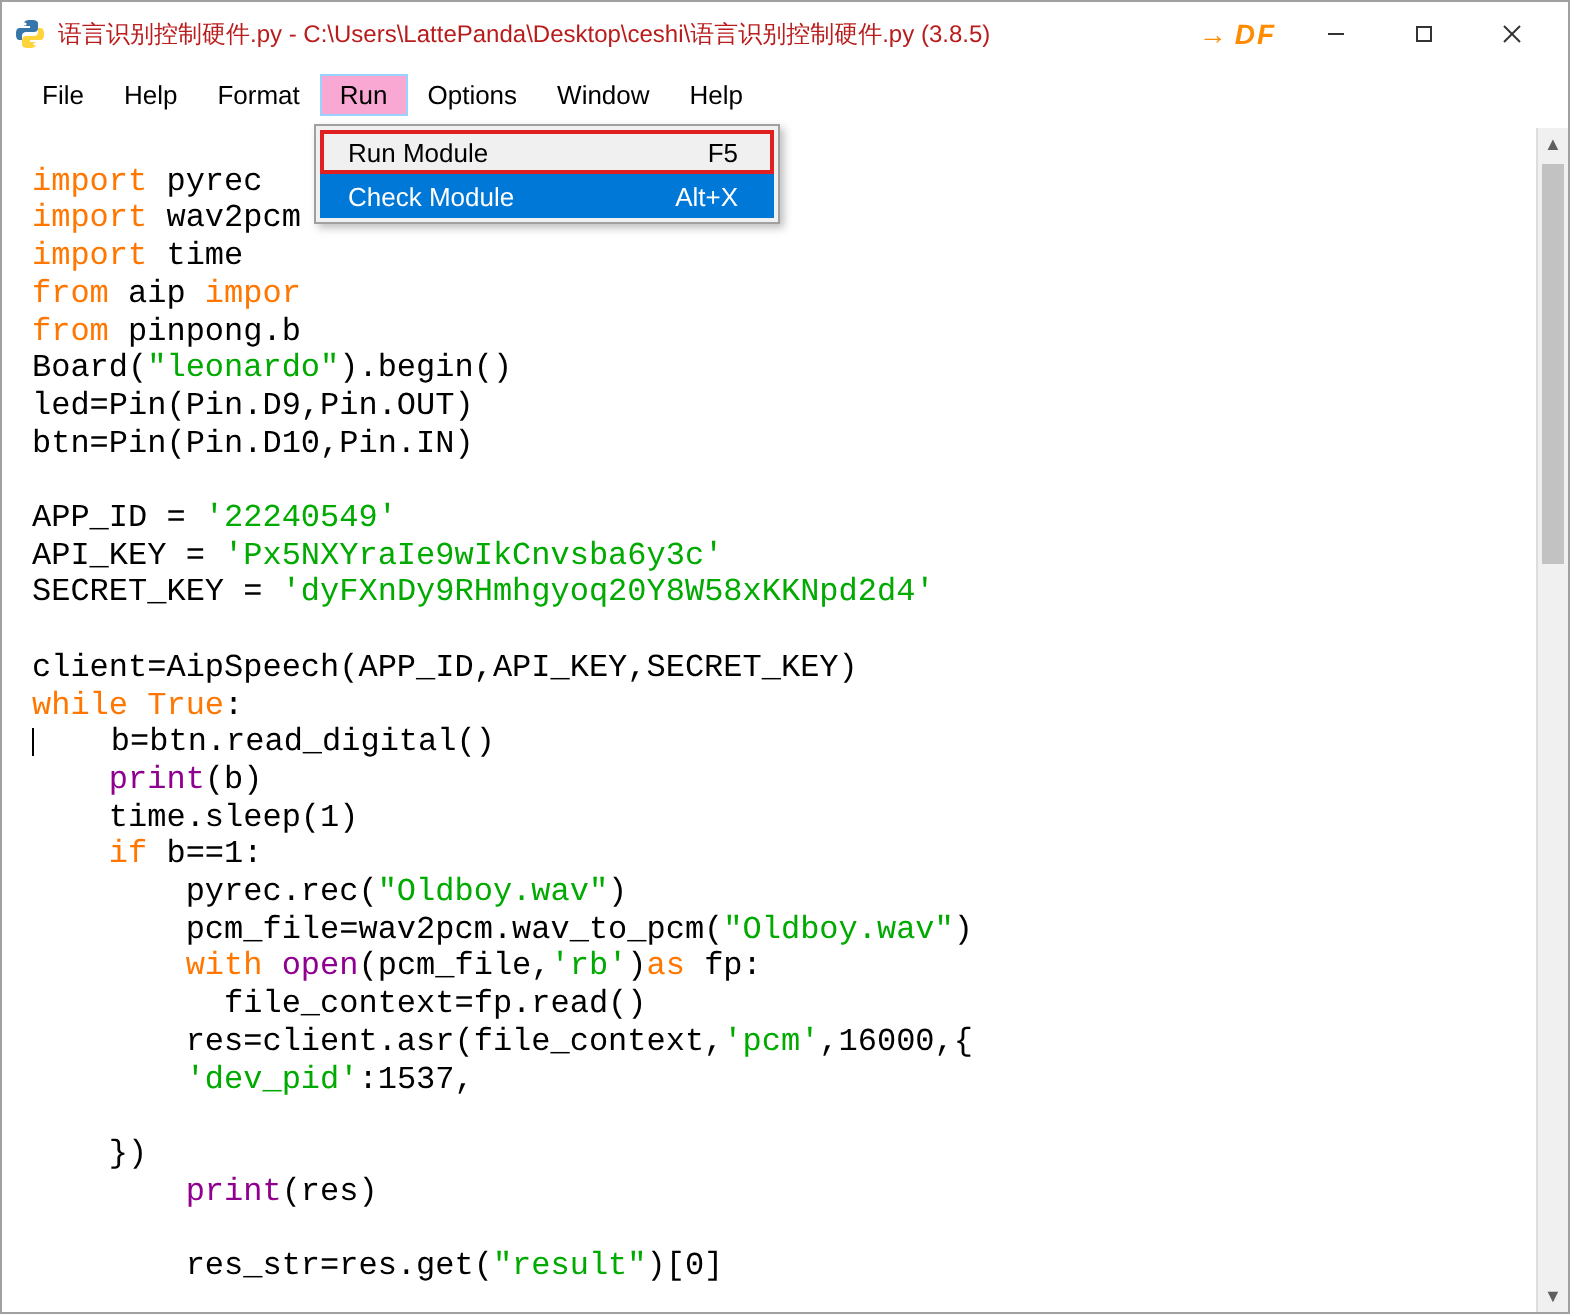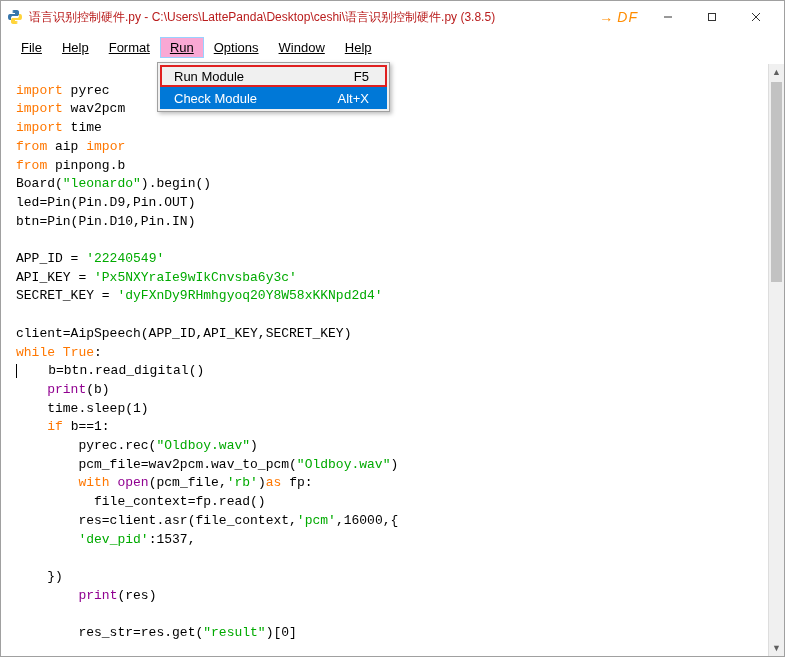--- a/index.html
+++ b/index.html
@@ -30,21 +30,21 @@
     .title-text {
       font-size: 12px;
       color: #b91c1c;
       flex: 1;
       white-space: nowrap;
       overflow: hidden;
     }
     .df-watermark {
       color: #ff8c00;
       font-size: 14px;
-      font-weight: normal;
+      font-weight: bold;
       font-style: italic;
       margin-right: 8px;
       letter-spacing: 1px;
     }
     .arrow-watermark {
       color: #ff8c00;
       font-size: 14px;
       margin-right: 4px;
     }
     .window-controls {
@@ -57,21 +57,20 @@
       cursor: pointer;
       font-family: Arial, sans-serif;
     }
     .menubar {
       display: flex;
       padding: 4px 10px 4px 10px;
       font-size: 13px;
       border-bottom: 0;
       position: relative;
       z-index: 10;
-      text-decoration: underline;
     }
     .menubar .menu-item {
       padding: 3px 10px;
       cursor: pointer;
     }
     .menubar .menu-item.active {
       background: #f9a8d4;
       border: 1px solid #99d1ff;
       padding: 2px 9px;
     }
@@ -105,21 +104,21 @@
     }
     .shortcut { color: inherit; }
     .editor {
       position: absolute;
       top: 63px;
       left: 0;
       right: 0;
       bottom: 0;
       padding: 0 0 0 16px;
       font-family: "Courier New", monospace;
-      font-size: 13px;
+      font-size: 16px;
       line-height: 18.7px;
       white-space: pre;
       overflow: hidden;
       color: #000;
     }
     .kw { color: #ff7700; }
     .str { color: #00aa00; }
     .builtin { color: #900090; }
     .cursor-line::before {
       content: '';

